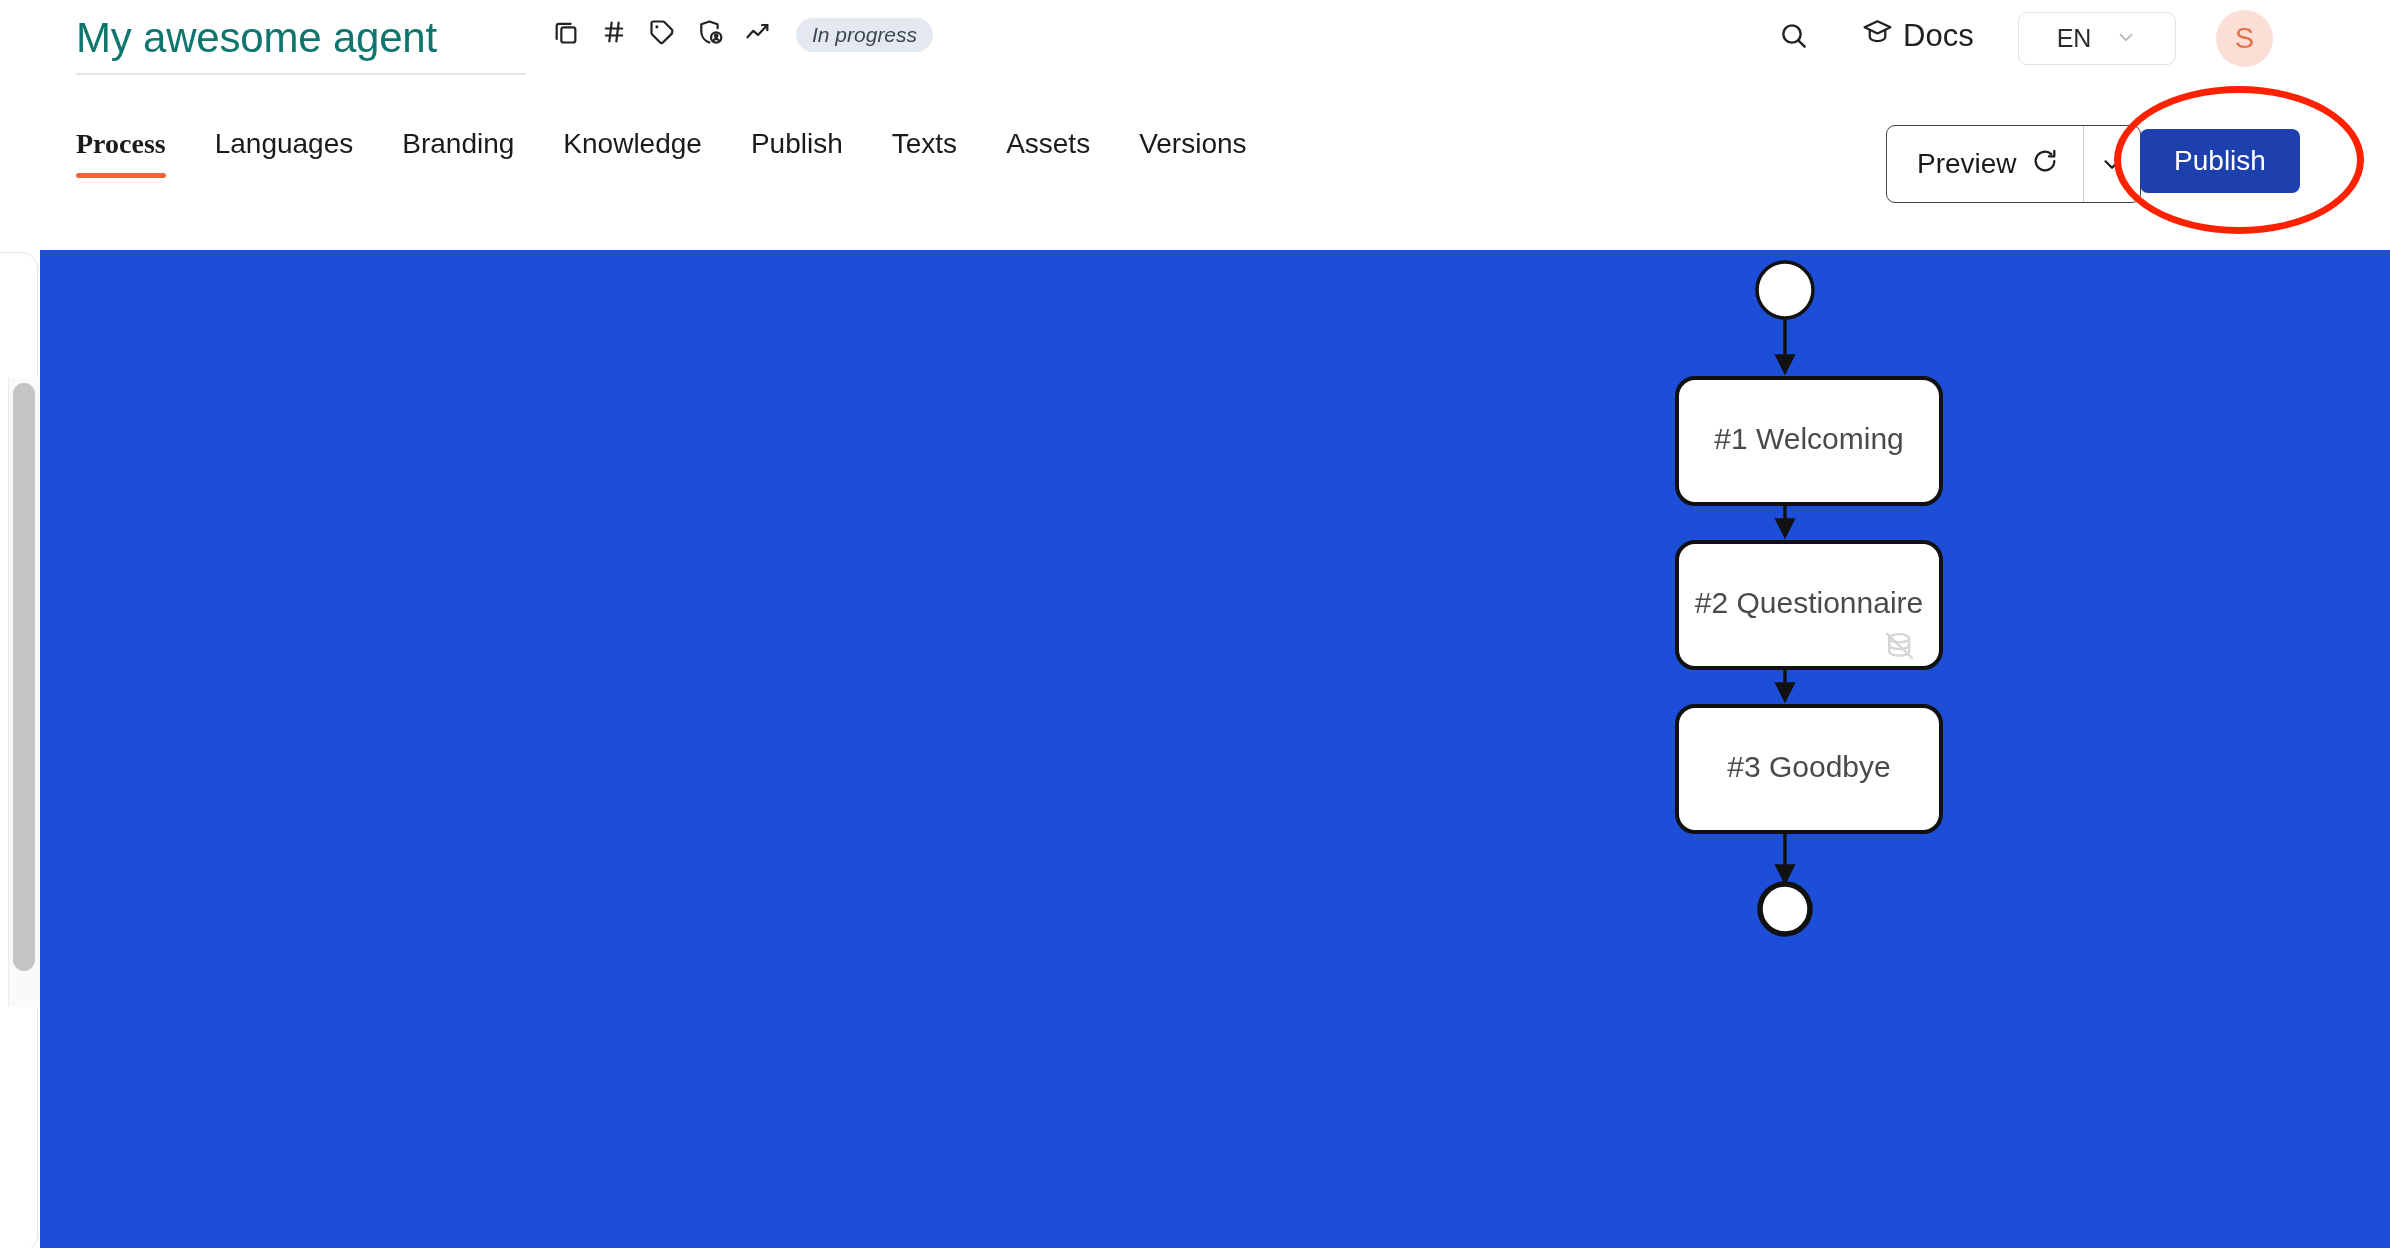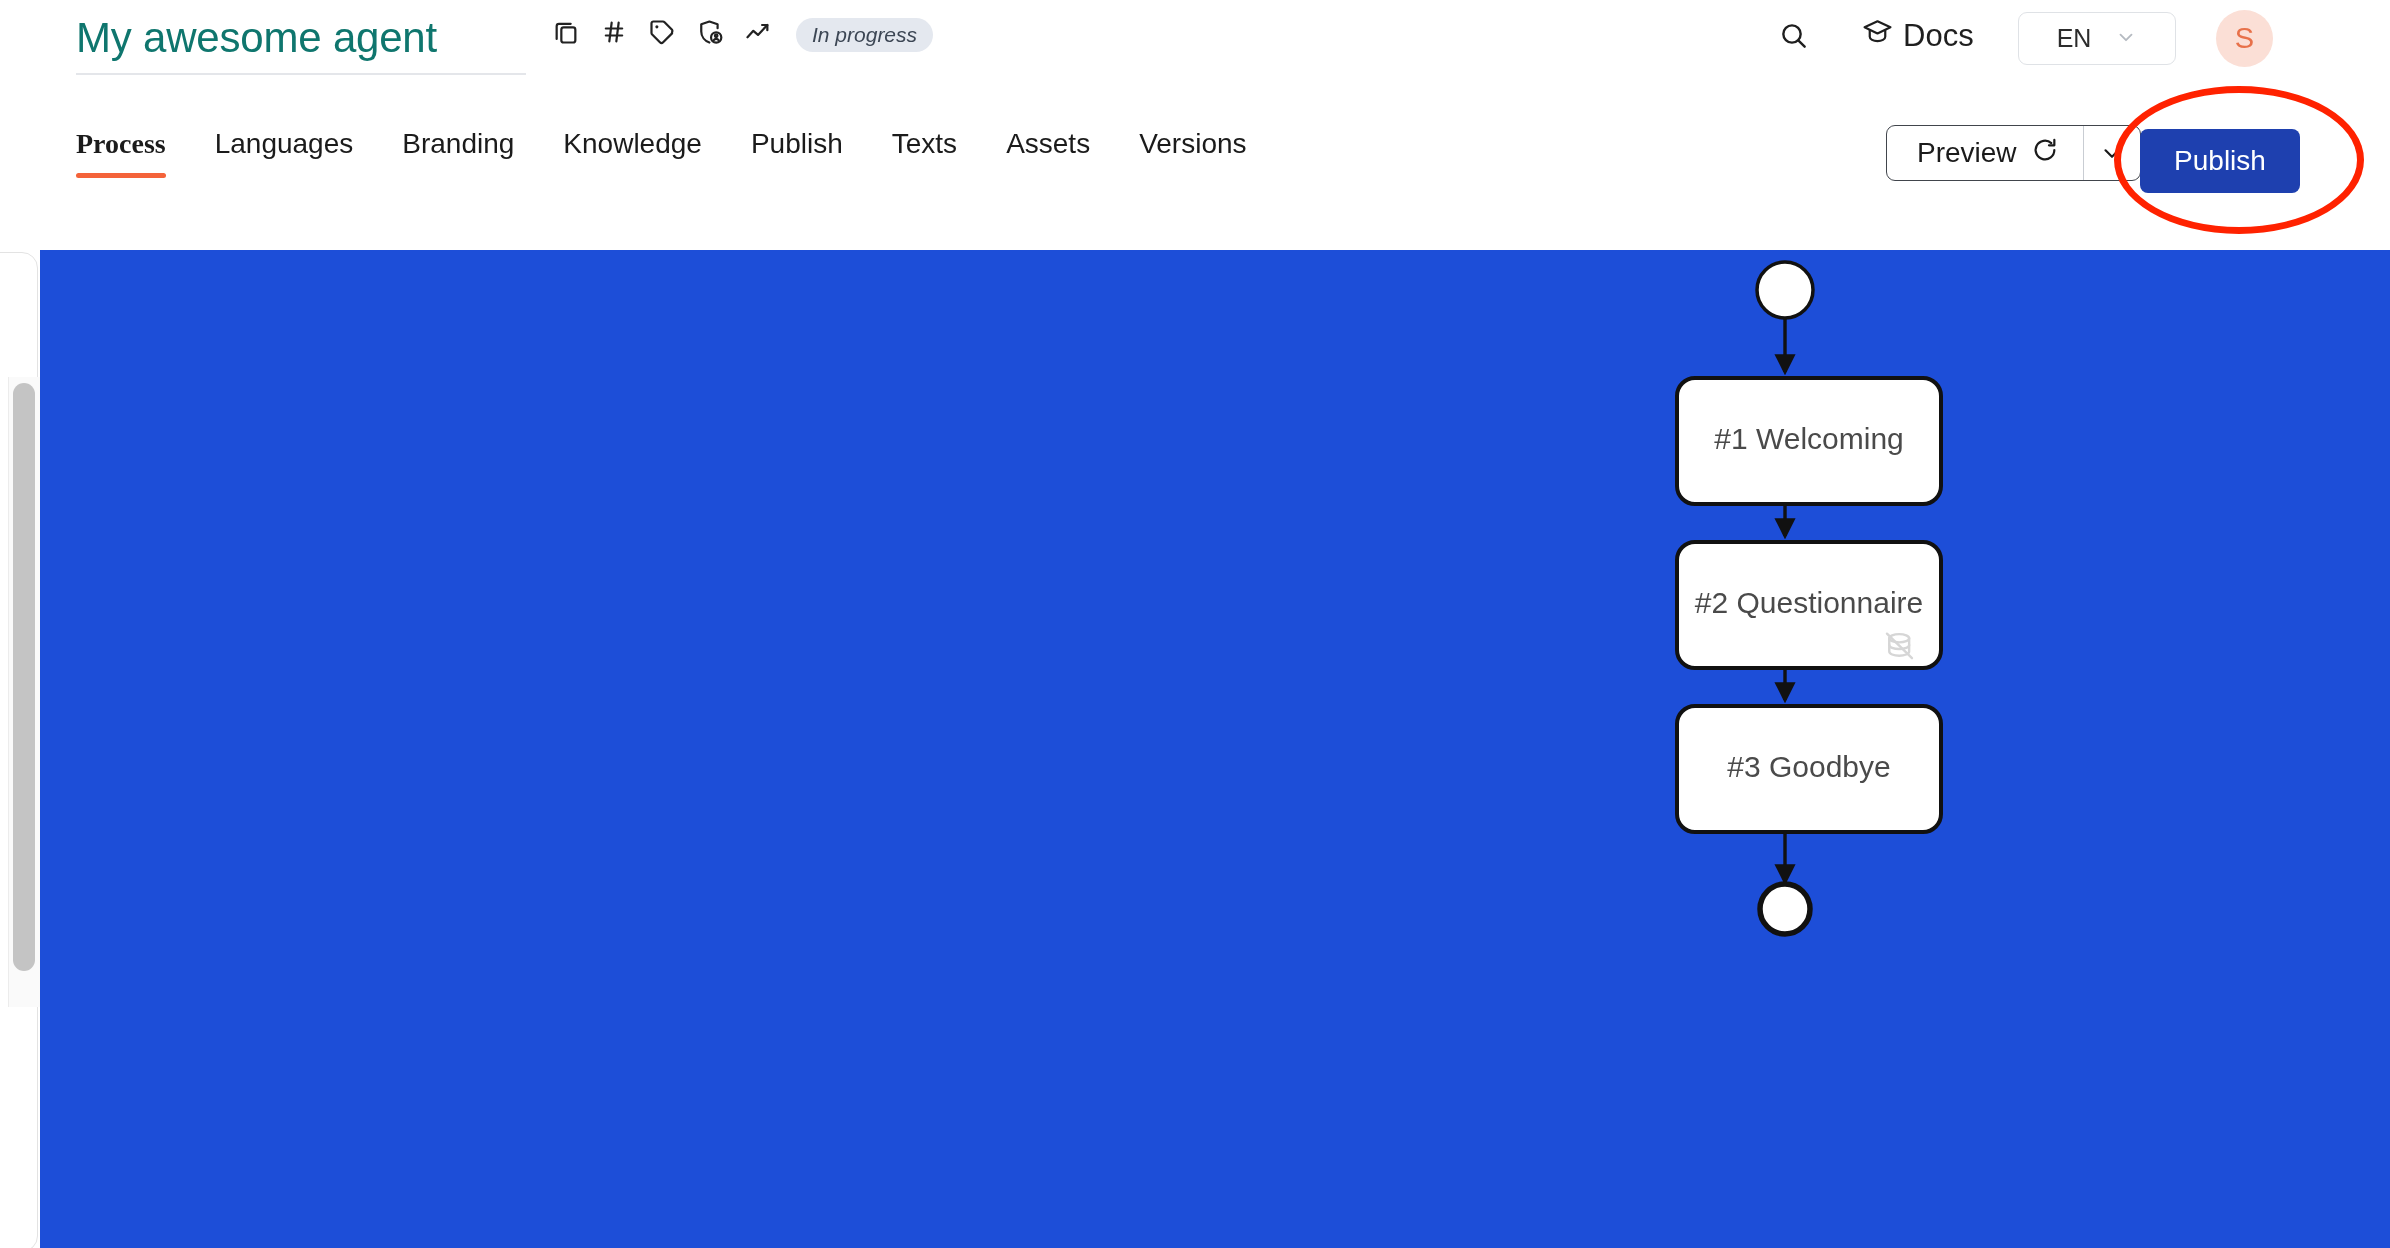--- a/index.html
+++ b/index.html
@@ -71,21 +71,21 @@
   .tab:last-child { margin-right: 8px; }
   .tab.active { font-weight: 700; font-family: Liberation Serif, serif; }
   .tab.active::after {
     content: ""; position: absolute; left: 0; right: 0; bottom: 0;
     height: 5px; background: #f4633a; border-radius: 3px;
   }
 
   
   .preview-group {
     position: absolute; left: 1886px; top: 125px;
-    height: 56px; display: flex; align-items: stretch;
+    height: 78px; display: flex; align-items: stretch;
     border: 1.6px solid #41454c; border-radius: 9px; background: #fff; overflow: hidden;
   }
   .preview-main {
     display: flex; align-items: center; gap: 14px;
     padding: 0 24px 0 30px; cursor: pointer;
     font-size: 28px; color: #1b1b1b;
   }
   .preview-divider { width: 1.6px; background: #c9cdd3; }
   .preview-caret {
     width: 56px; display: flex; align-items: center; justify-content: center; cursor: pointer;

